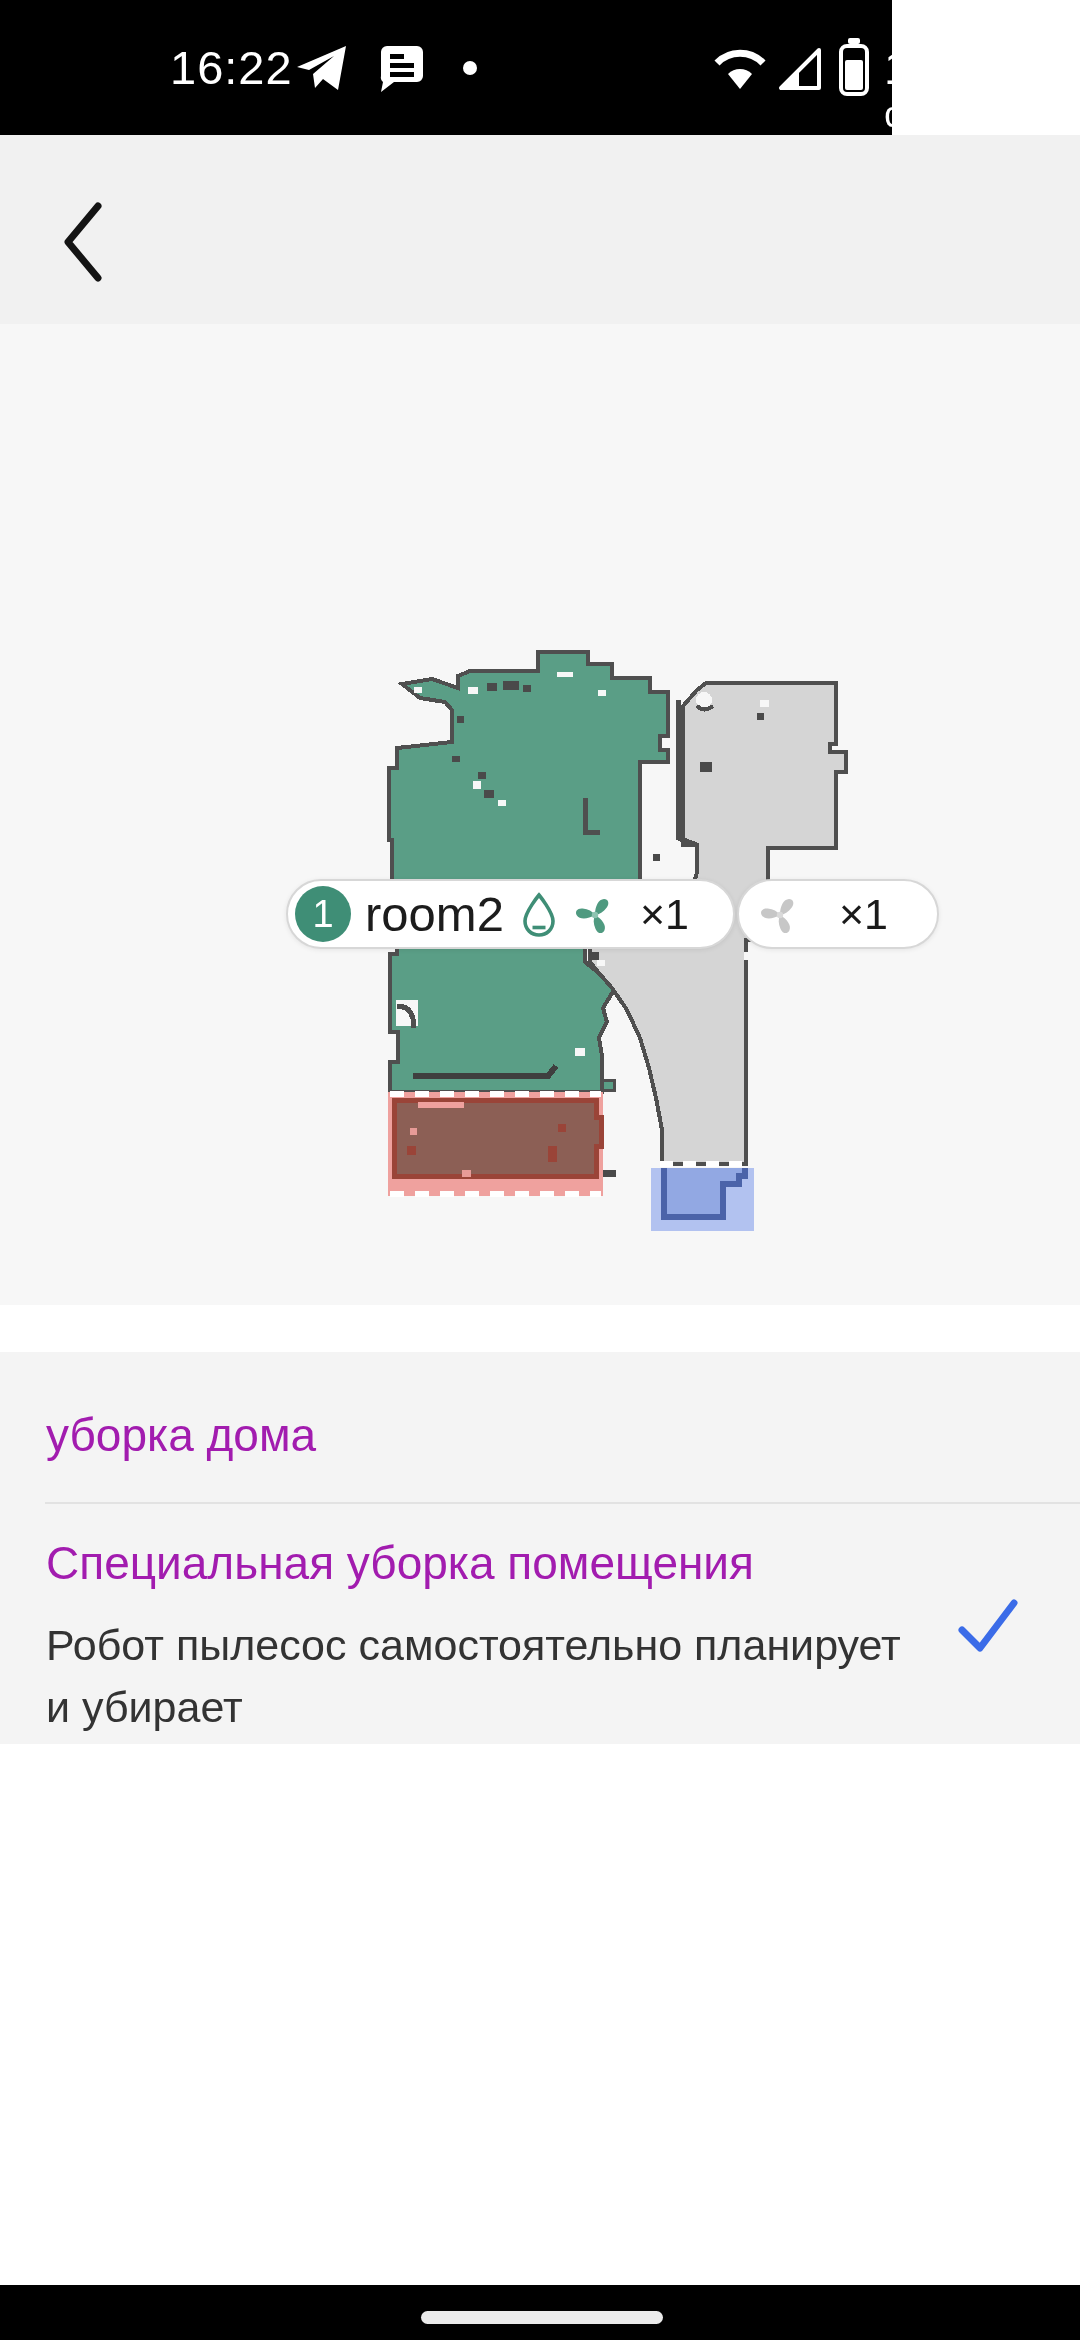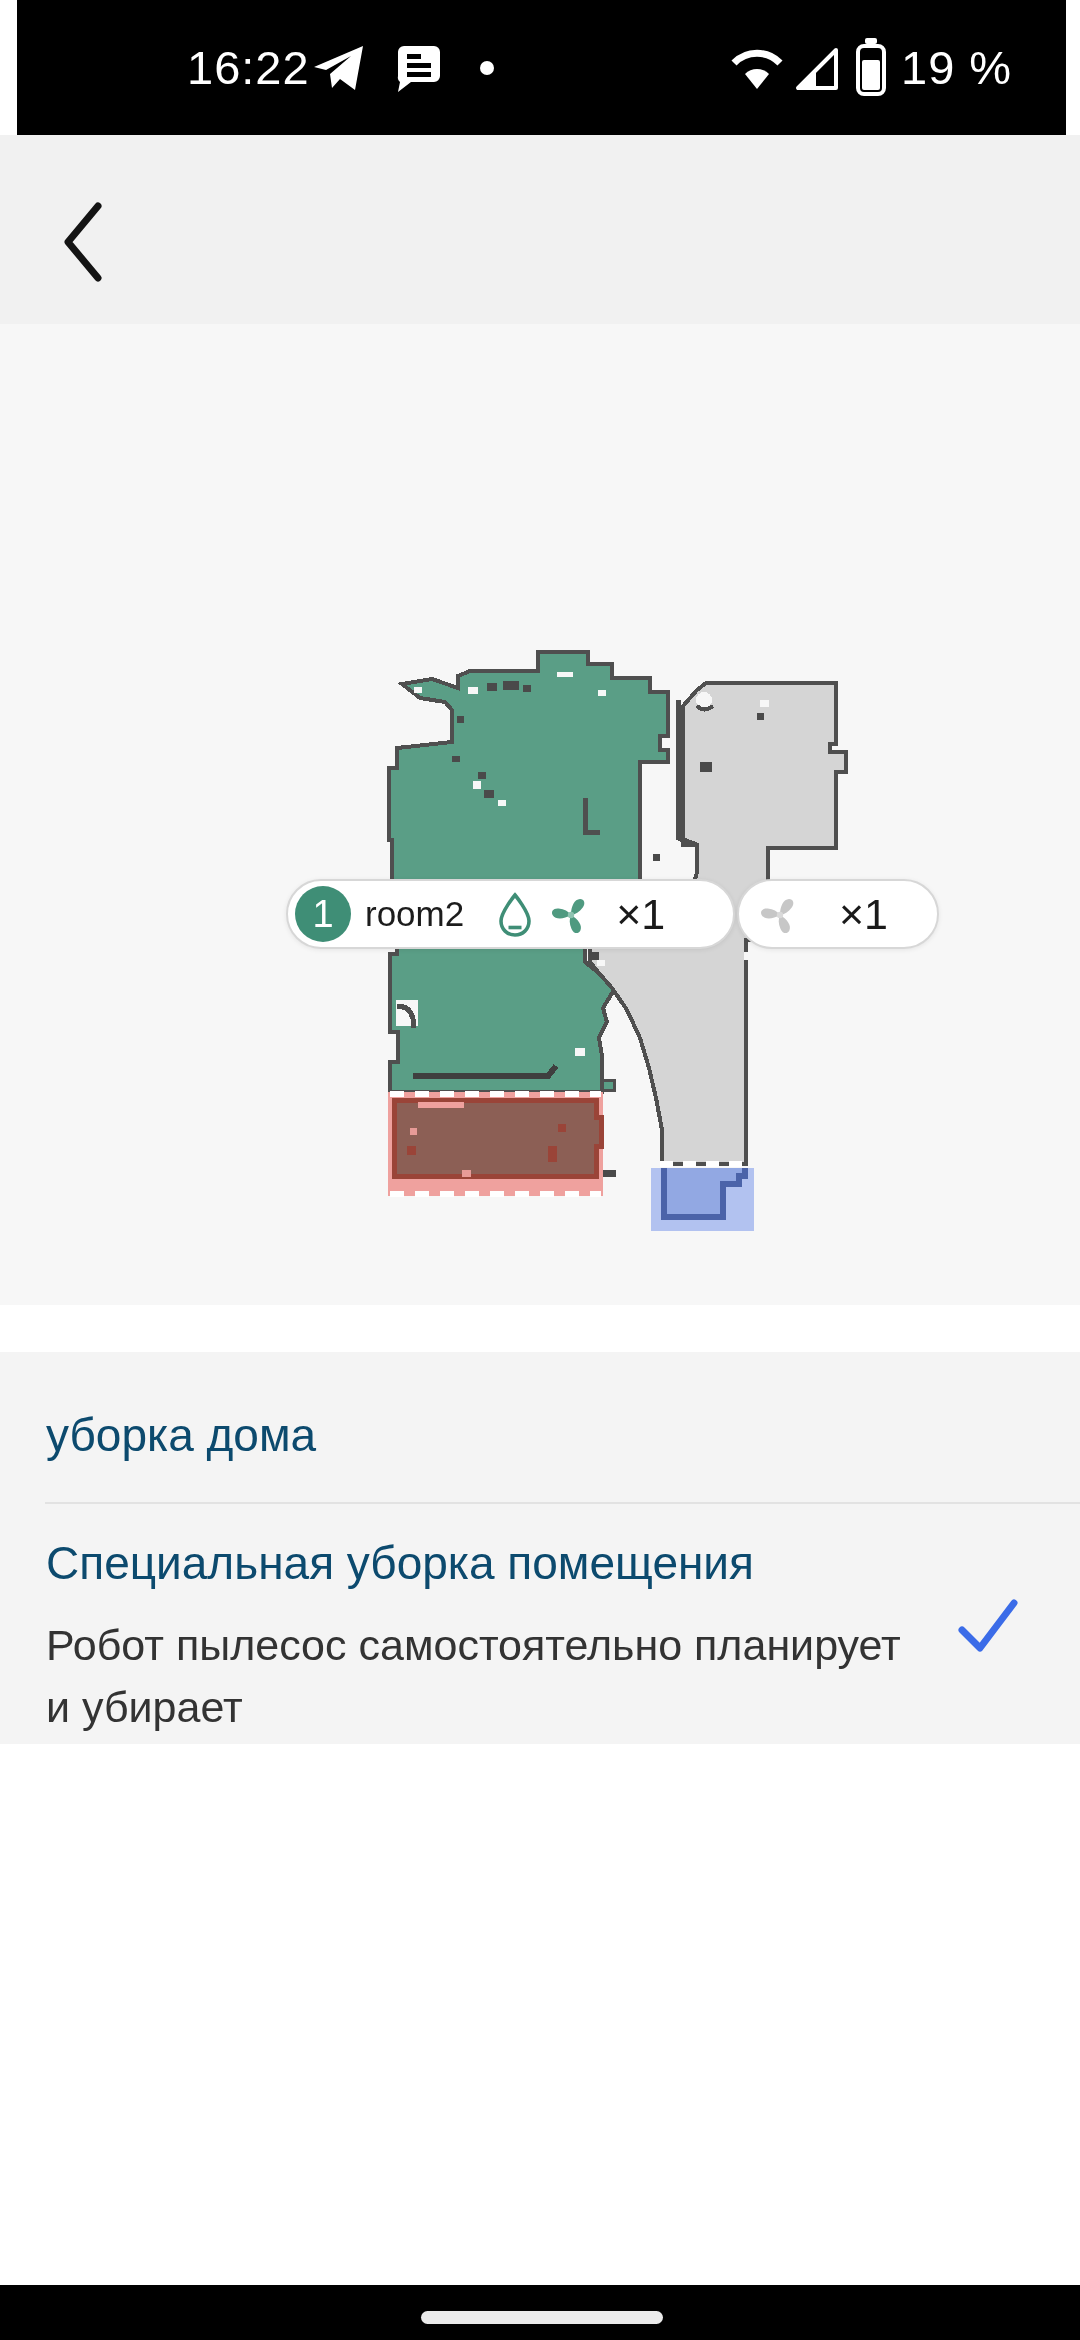--- a/index.html
+++ b/index.html
@@ -2,43 +2,43 @@
 <html><head>
 <meta charset="utf-8">
 <style>
   html,body{margin:0;padding:0;background:#777;}
   #screen{
     position:relative;width:1080px;height:2340px;background:#ffffff;
     font-family:"Liberation Sans",sans-serif;overflow:hidden;margin:0 auto;
   }
   .abs{position:absolute;}
   
-  .statusbar{left:17px;top:0;width:1049px;height:135px;background:#000;}
+  .statusbar{left:0;top:0;width:892px;height:135px;background:#000;}
   .sb-text{color:#fff;font-size:47px;letter-spacing:1px;}
   
   .header{left:0;top:135px;width:1080px;height:189px;background:#f1f1f1;}
   .header-title{left:0;top:210px;width:1080px;text-align:center;font-size:52px;
     font-weight:bold;color:#121212;}
   
   .map-area{left:0;top:324px;width:1080px;height:981px;background:#f7f7f7;}
   
   .pill{height:70px;background:#fff;border:2px solid #d7d7d7;border-radius:38px;
     display:flex;align-items:center;box-sizing:border-box;
     box-shadow:0 1px 5px rgba(0,0,0,0.08);z-index:5;}
   .pill-left{left:286px;top:879px;width:449px;padding-left:7px;}
   .pill-right{left:737px;top:879px;width:202px;padding-left:18px;}
   .room-badge{width:56px;height:56px;border-radius:50%;background:#3f8e76;color:#fff;
     font-size:38px;display:flex;align-items:center;justify-content:center;
     flex:0 0 auto;margin-right:14px;}
-  .room-name{font-size:35px;color:#1c1c1c;margin-right:28px;white-space:nowrap;}
+  .room-name{font-size:49px;color:#1c1c1c;margin-right:12px;white-space:nowrap;}
   .pill-count{font-size:43px;color:#1a1a1a;}
   .icon-gap{margin-right:10px;flex:0 0 auto;display:flex;}
   
   .options{left:0;top:1352px;width:1080px;height:392px;background:#f4f4f4;}
-  .opt-title{left:46px;font-size:46px;color:#0c4a6e;white-space:nowrap;}
+  .opt-title{left:46px;font-size:46px;color:#a21caf;white-space:nowrap;}
   .opt-sub{left:46px;width:880px;font-size:43px;line-height:62px;color:#333;}
   .divider{left:45px;top:150px;width:1035px;height:2px;background:#e2e2e2;}
   
   .navbar{left:0;top:2285px;width:1080px;height:55px;background:#000;}
   .home-indicator{left:421px;top:26px;width:242px;height:13px;border-radius:7px;background:#eaeaea;}
 </style>
 </head>
 <body>
 
 <div id="screen">

